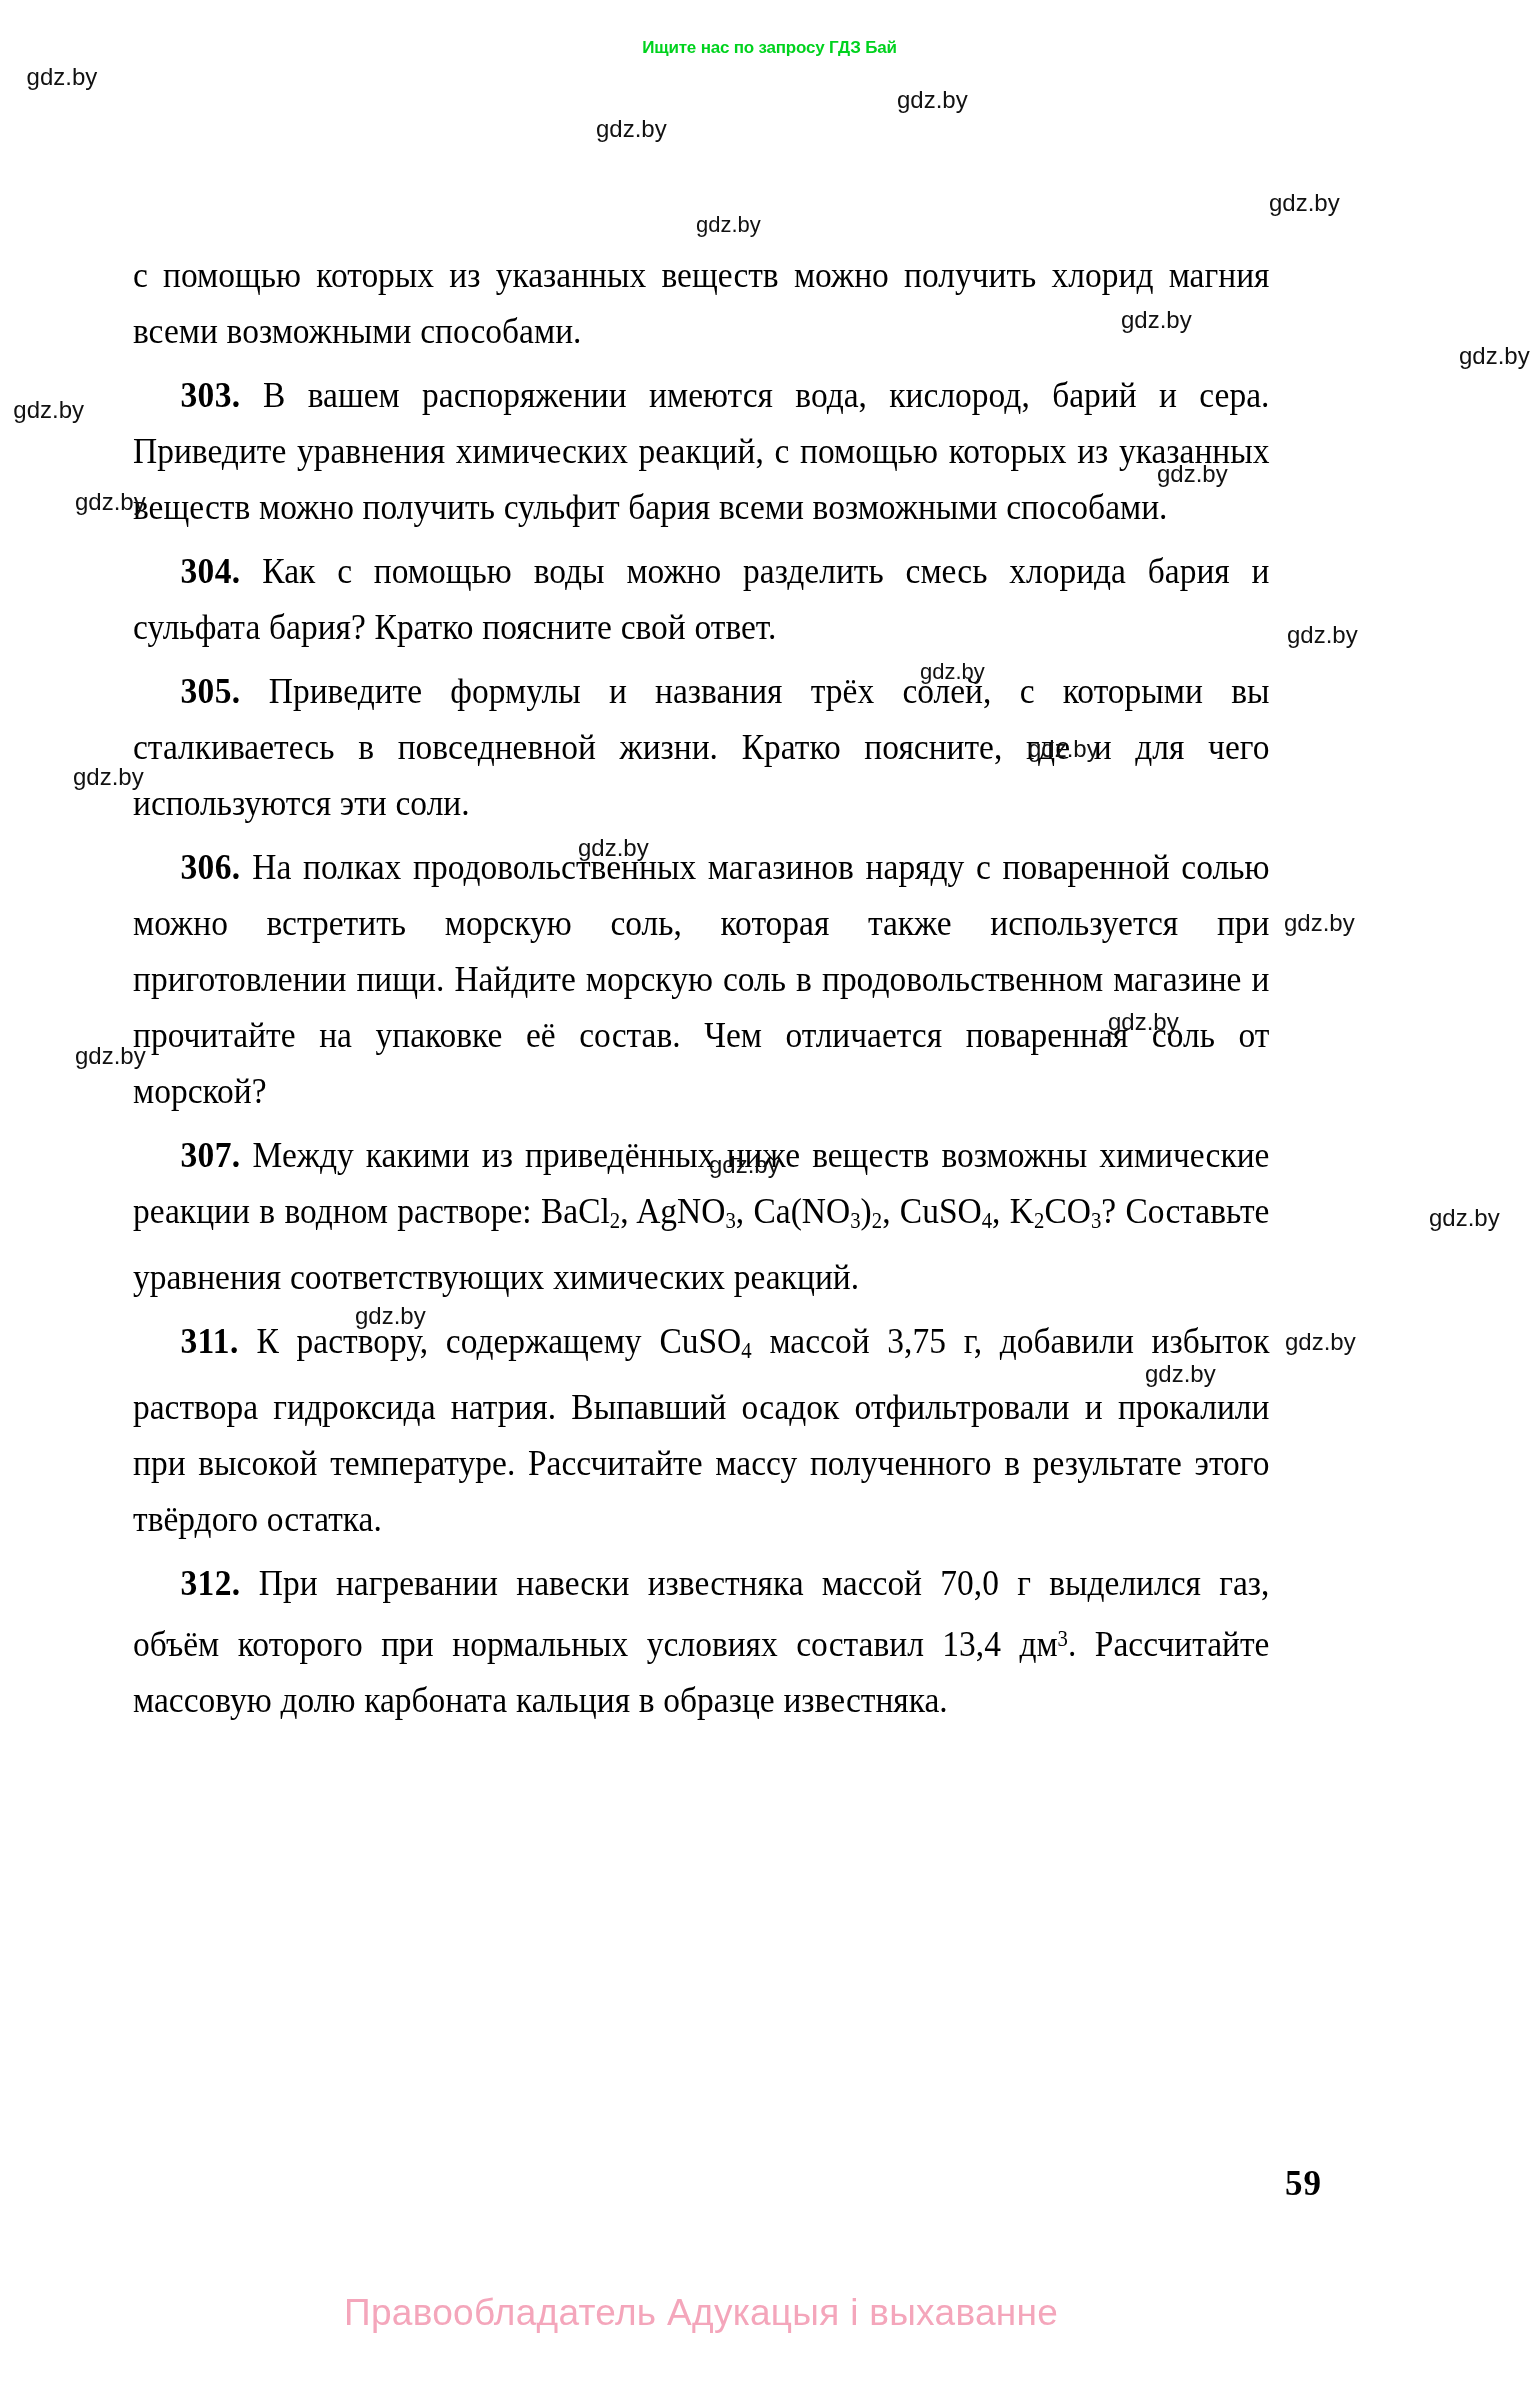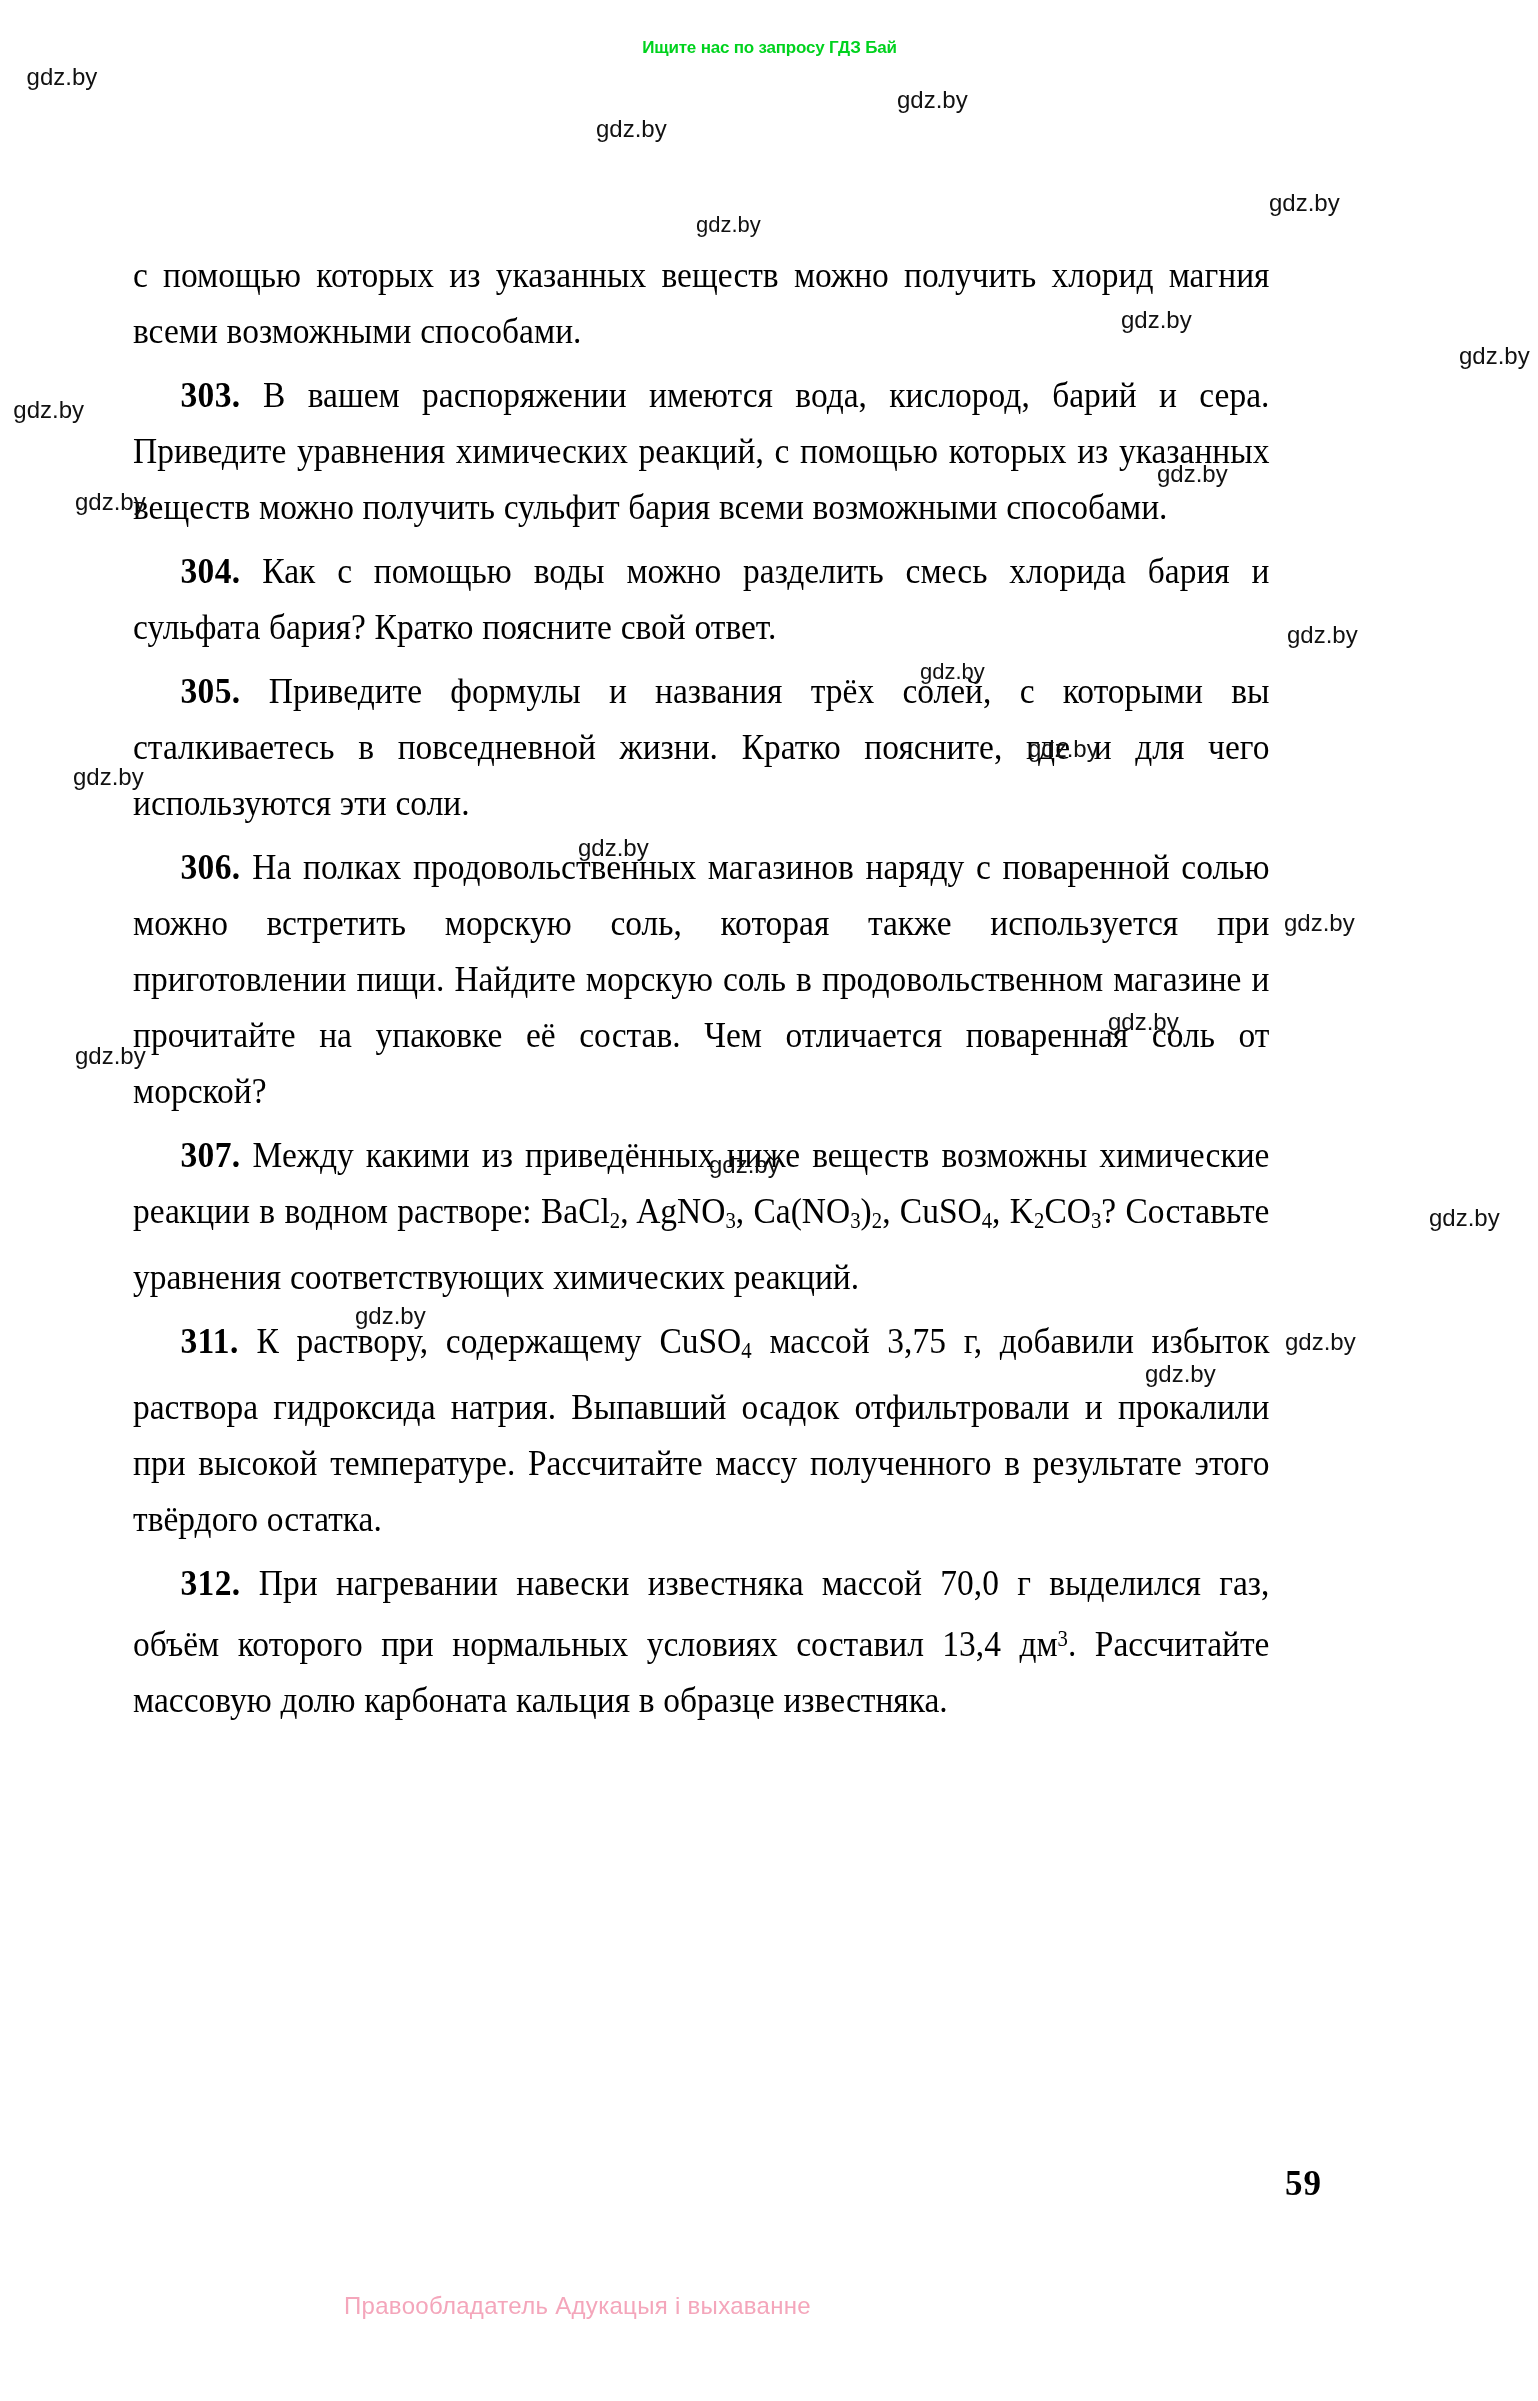--- a/index.html
+++ b/index.html
@@ -86,21 +86,21 @@
     font-family: "Liberation Serif", "DejaVu Serif", serif;
     letter-spacing: 0.9px;
   }
 
   
   .copyright-line {
     position: absolute;
     left: 344px;
     top: 2256px;
     font-family: "Liberation Sans", "DejaVu Sans", sans-serif;
-    font-size: 24px;
+    font-size: 37px;
     color: #f4a6bb;
     white-space: nowrap;
     letter-spacing: 0.3px;
   }
 
   
   .footer-links {
     position: absolute;
     left: 0;
     top: 2370px;

